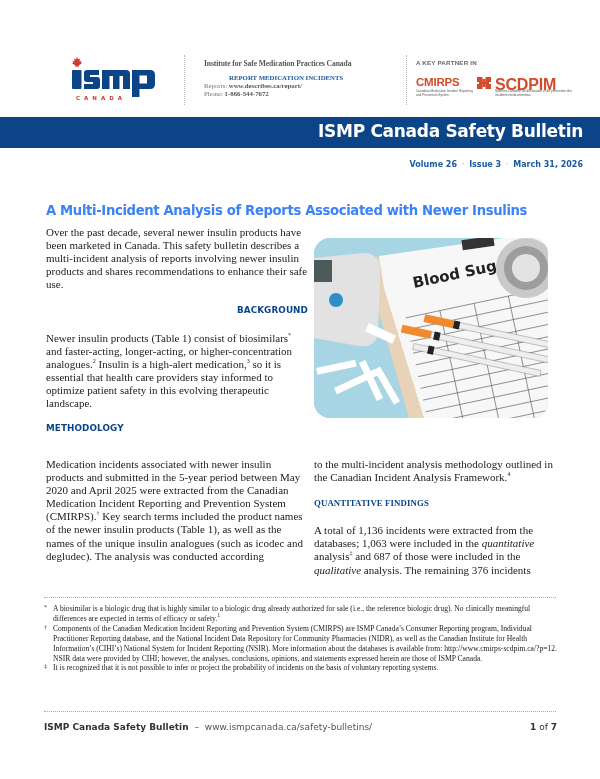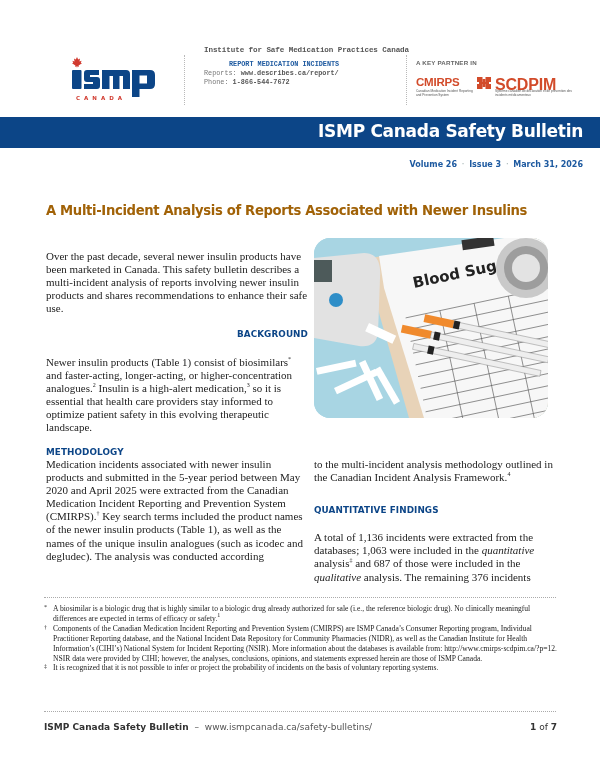--- a/index.html
+++ b/index.html
@@ -6,42 +6,42 @@
     html, body { width: 600px; height: 779px; background: #ffffff; overflow: hidden; }
     body { position: relative; font-family: "Liberation Serif", serif; color: #1a1a1a; }
 
     .logo { position: absolute; left: 70px; top: 55px; width: 92px; height: 50px; }
     .logo svg { display: block; }
     .logo-canada { position: absolute; left: 76px; top: 95px; font-family: "DejaVu Sans", sans-serif; font-size: 5.5px; font-weight: bold; color: #d13a2f; letter-spacing: 4px; }
 
     .vdiv1 { position: absolute; left: 184px; top: 55px; height: 50px; border-left: 1px dotted #b9b9b9; }
     .vdiv2 { position: absolute; left: 406px; top: 55px; height: 50px; border-left: 1px dotted #b9b9b9; }
 
-    .inst { position: absolute; left: 204px; top: 46px; font-family: Liberation Mono, monospace; }
+    .inst { position: absolute; left: 204px; top: 59px; font-family: Liberation Serif, serif; }
     .inst-name { font-size: 7.6px; color: #555; font-weight: bold; letter-spacing: -0.1px; }
     .inst-report { font-size: 6.8px; color: #1e5aa0; font-weight: bold; margin-top: 6px; padding-left: 25px; }
     .inst-line { font-size: 6.8px; color: #777; margin-top: 1px; }
     .inst-line b { color: #555; }
 
     .partner { position: absolute; left: 416px; top: 59px; font-family: Liberation Sans, sans-serif; }
     .partner-label { font-size: 6.2px; font-weight: bold; color: #666; letter-spacing: 0.2px; }
     .partner-logo { position: absolute; top: 17px; left: 0; width: 170px; height: 22px; }
     .p-en { position: absolute; left: 0; top: 0; font-size: 11.5px; font-weight: bold; color: #d24b2a; letter-spacing: -0.2px; }
     .p-fr { position: absolute; left: 79px; top: 0; font-size: 16px; font-weight: bold; color: #d24b2a; letter-spacing: -0.2px; }
     .p-mark { position: absolute; left: 61px; top: 1px; width: 14px; height: 12px; }
     .p-sub-en { position: absolute; left: 0; top: 14px; font-size: 3.2px; color: #555; line-height: 1.2; width: 60px; }
     .p-sub-fr { position: absolute; left: 79px; top: 14px; font-size: 3.2px; color: #555; line-height: 1.2; width: 90px; }
 
     .banner { position: absolute; left: 0; top: 117px; width: 600px; height: 31px; background: #0c4587; }
     .banner-title { position: absolute; right: 17px; top: 4px; font-family: "DejaVu Sans", sans-serif; font-size: 17px; font-weight: bold; color: #ffffff; letter-spacing: -0.3px; }
 
     .issue { position: absolute; right: 17px; top: 160px; font-family: "DejaVu Sans", sans-serif; font-size: 8px; font-weight: bold; color: #1e5aa0; }
     .issue .sep { color: #9aa; font-weight: normal; margin: 0 2px; }
 
-    .title { position: absolute; left: 46px; top: 203px; font-family: "DejaVu Sans", sans-serif; font-size: 13.2px; font-weight: bold; color: #a16207; letter-spacing: -0.35px; white-space: nowrap; }
+    .title { position: absolute; left: 46px; top: 203px; font-family: "DejaVu Sans", sans-serif; font-size: 13.2px; font-weight: bold; color: #3b82f6; letter-spacing: -0.35px; white-space: nowrap; }
 
     .col { position: absolute; font-size: 11px; line-height: 13.1px; color: #222; }
     .col p { margin: 0; }
     .h { font-family: "DejaVu Sans", sans-serif; font-size: 8.8px; font-weight: bold; color: #0c4587; letter-spacing: 0.1px; }
     sup { font-size: 6px; vertical-align: super; line-height: 0; }
 
     .photo { position: absolute; left: 314px; top: 238px; width: 234px; height: 180px; border-radius: 16px; overflow: hidden; background: #a9d6e4; }
 
     .fn-rule { position: absolute; left: 44px; width: 512px; border-top: 1px dotted #aaa; }
     .footnotes { position: absolute; left: 44px; top: 604px; width: 520px; font-size: 7.6px; line-height: 9.9px; color: #222; }
@@ -114,21 +114,21 @@
 <div class="issue">
   <span>Volume 26</span>
   <span class="sep">·</span>
   <span>Issue 3</span>
   <span class="sep">·</span>
   <span>March 31, 2026</span>
 </div>
 
 <h1 class="title">A Multi-Incident Analysis of Reports Associated with Newer Insulins</h1>
 
-<div class="col" style="left:46px; top:250px; width:262px;">
+<div class="col" style="left:46px; top:226px; width:262px;">
   <p>Over the past decade, several newer insulin products have been marketed in Canada. This safety bulletin describes a multi-incident analysis of reports involving newer insulin products and shares recommendations to enhance their safe use.</p>
   <div class="h" style="margin-top:13px;text-align:right;">BACKGROUND</div>
   <p style="margin-top:14px;"><span>Newer insulin products (Table 1) consist of biosimilars</span><sup>*</sup><span> and faster-acting, longer-acting, or higher-concentration analogues.</span><sup>2</sup><span> Insulin is a high-alert medication,</span><sup>3</sup><span> so it is essential that health care providers stay informed to optimize patient safety in this evolving therapeutic landscape.</span></p>
   <div class="h" style="margin-top:12px;">METHODOLOGY</div>
 </div>
 
 <div class="photo" title="Blood sugar log with glucose meter, test strips, insulin syringes and stethoscope">
   <svg width="234" height="180" viewBox="0 0 234 180">
     <rect width="234" height="180" fill="#a8d5e3"></rect>
 
@@ -183,21 +183,21 @@
     </g>
   </svg>
 </div>
 
 <div class="col" style="left:46px; top:458px; width:262px;">
   <p><span>Medication incidents associated with newer insulin products and submitted in the 5-year period between May 2020 and April 2025 were extracted from the Canadian Medication Incident Reporting and Prevention System (CMIRPS).</span><sup>†</sup><span> Key search terms included the product names of the newer insulin products (Table 1), as well as the names of the unique insulin analogues (such as icodec and degludec). The analysis was conducted according</span></p>
 </div>
 
 <div class="col" style="left:314px; top:458px; width:250px;">
   <p><span>to the multi-incident analysis methodology outlined in the Canadian Incident Analysis Framework.</span><sup>4</sup></p>
-  <div class="h" style="margin-top:20px;">QUANTITATIVE FINDINGS</div>
+  <div class="h" style="margin-top:13px;font-family:Liberation Serif, serif;">QUANTITATIVE FINDINGS</div>
   <p style="margin-top:14px;"><span>A total of 1,136 incidents were extracted from the databases; 1,063 were included in the </span><em>quantitative</em><span> analysis</span><sup>‡</sup><span> and 687 of those were included in the </span><em>qualitative</em><span> analysis. The remaining 376 incidents</span></p>
 </div>
 
 <div class="fn-rule" style="top:597px;"></div>
 <div class="footnotes">
   <div class="fn">
     <span class="mk">*</span>
     <span>A biosimilar is a biologic drug that is highly similar to a biologic drug already authorized for sale (i.e., the reference biologic drug). No clinically meaningful differences are expected in terms of efficacy or safety.</span><sup>1</sup>
   </div>
   <div class="fn">

